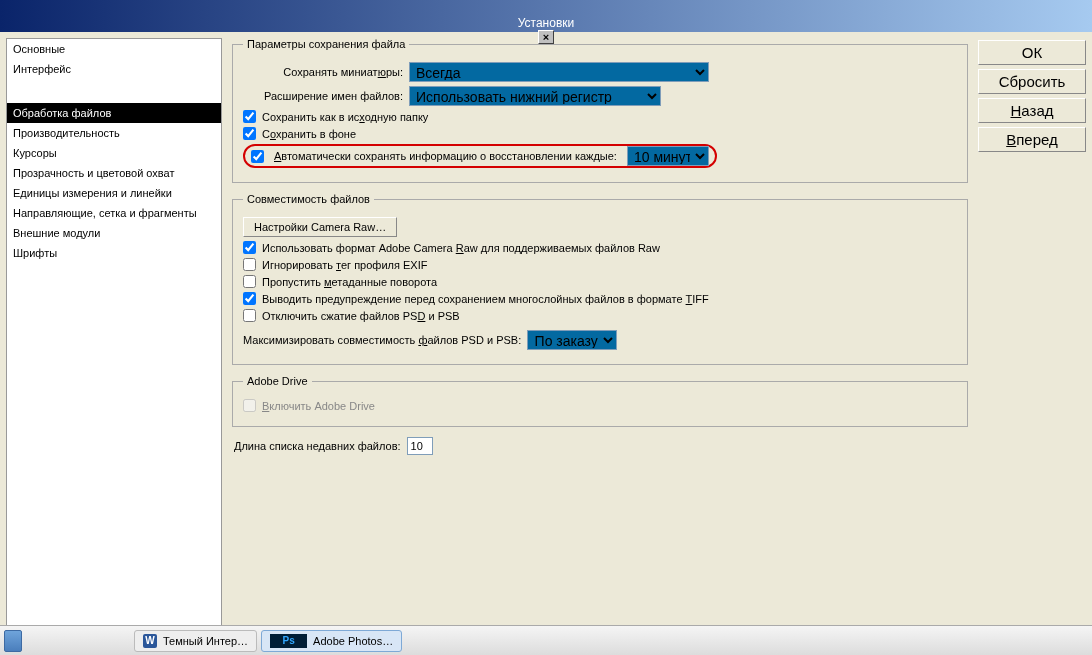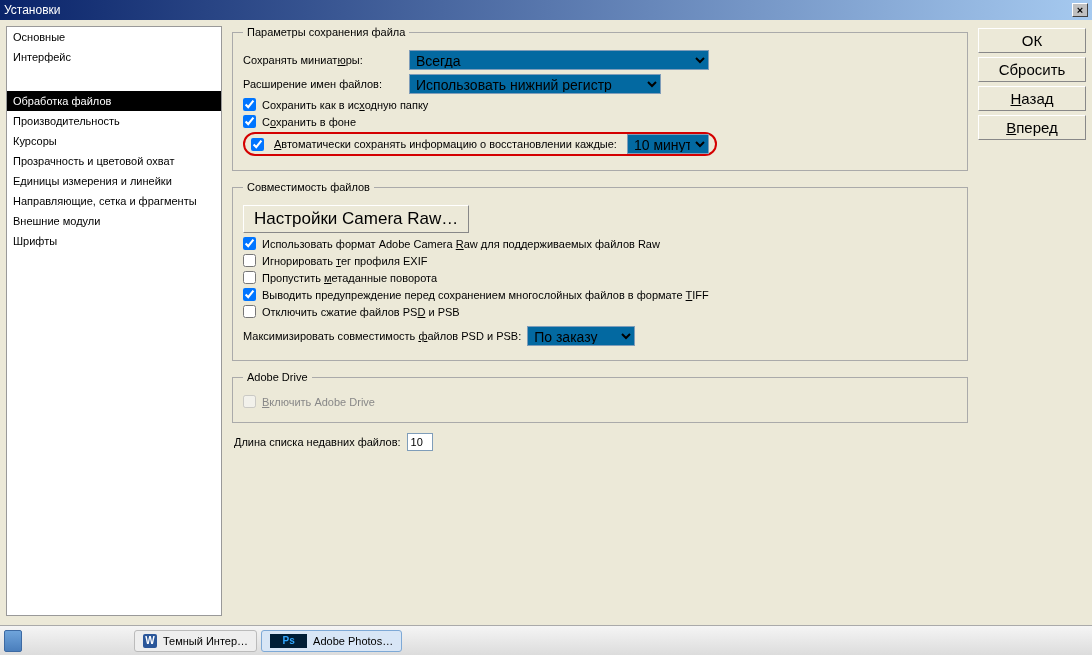--- a/index.html
+++ b/index.html
@@ -1,48 +1,48 @@
 <!DOCTYPE html>
 <html><head>
 <meta charset="utf-8">
 <style>
   * { box-sizing: border-box; margin: 0; padding: 0; }
   body { font-family: Tahoma, Arial, sans-serif; font-size: 11px; background: #ece9d8; width: 1092px; height: 655px; overflow: hidden; position: relative; }
   
-  .titlebar { background: linear-gradient(to right, #0a246a, #a6caf0); color: #fff; height: 20px; padding: 2px 4px; display: flex; align-items: center; justify-content: space-between; font-size: 12px; }
+  .titlebar { background: linear-gradient(to right, #0a246a, #a6caf0); color: #fff; height: 20px; padding: 16px 4px; display: flex; align-items: center; justify-content: space-between; font-size: 12px; flex-direction: column; }
   .titlebar-close { background: #c0c0c0; color: #000; width: 16px; height: 14px; border: 1px solid #fff; border-right-color: #404040; border-bottom-color: #404040; font-family: Arial; font-weight: bold; font-size: 11px; line-height: 12px; text-align: center; cursor: pointer; }
   
   .dialog-body { display: flex; height: 602px; background: #ece9d8; padding: 6px 6px 6px 6px; gap: 8px; }
   
   .sidebar { width: 216px; border: 1px solid #999; background: #fff; }
   .sidebar-item { padding: 2px 6px; cursor: pointer; color: #000; line-height: 16px; }
   .sidebar-item.selected { background: #000000; color: #fff; margin-top: 24px; }
   
   .main { flex: 1; padding: 0 2px; }
   
   .buttons-col { width: 108px; display: flex; flex-direction: column; gap: 4px; padding-top: 2px; }
   .btn { background: #ece9d8; border: 1px solid #888; border-top-color: #fff; border-left-color: #fff; padding: 3px 0; text-align: center; cursor: pointer; font-size: 15px; }
   
   fieldset { border: 1px solid #aaa; padding: 8px 10px 10px; margin-bottom: 10px; }
   legend { padding: 0 4px; color: #000; }
   
   .row { display: flex; align-items: center; margin: 4px 0; gap: 6px; }
-  .row-label { text-align: left; }
+  .row-label { text-align: right; }
   
   select { font-size: 14px; font-family: Tahoma, Arial, sans-serif; background: #0369a1; border: 1px solid #7f9db9; height: 20px; padding: 1px 2px; }
   input[type=text] { font-size: 11px; border: 1px solid #7f9db9; height: 18px; padding: 1px 3px; }
   input[type=checkbox] { width: 13px; height: 13px; margin: 0; }
   label { cursor: pointer; }
   label.disabled { color: #888; cursor: default; }
   
   .underline { text-decoration: underline; }
   
   .highlighted-row { border: 2px solid #d40000; border-radius: 12px; padding: 0 6px; display: inline-flex; align-items: center; gap: 10px; }
   
-  .camera-btn { background: #ece9d8; border: 1px solid #888; border-top-color: #fff; border-left-color: #fff; padding: 3px 10px; cursor: pointer; font-size: 17px; }
+  .camera-btn { background: #ece9d8; border: 1px solid #888; border-top-color: #fff; border-left-color: #fff; padding: 3px 10px; cursor: pointer; font-size: 11px; }
   
   .standalone-row { margin: 6px 0 0 2px; display:flex; align-items:center; gap:6px;}
   
   .taskbar { position: absolute; bottom: 0; left: 0; right: 0; height: 30px; background: linear-gradient(to bottom, #f5f5f5, #dcdcdc); border-top: 1px solid #aaa; display: flex; align-items: center; padding: 0 4px; gap: 4px; }
   .task-item { background: #eee; border: 1px solid #bbb; border-radius: 3px; padding: 3px 8px; display: flex; align-items: center; gap: 6px; cursor: pointer; font-size: 11px; height: 22px; }
   .task-item.active { background: #d8e6f6; border-color: #7ea9d6; }
   .task-icon { width: 14px; height: 14px; display:inline-flex; align-items:center; justify-content:center; font-size:10px;}
   .start-edge { width: 18px; height: 22px; background: linear-gradient(to bottom,#6fa4db,#4a7ebc); border-radius: 2px; margin-right: 4px; border:1px solid #3d6aa3;}
 </style>
 </head>
@@ -115,21 +115,21 @@
       <div class="row">
         <input type="checkbox" checked="" style="">
         <label><span>Выводить предупреждение перед сохранением многослойных файлов в формате </span><span class="underline">T</span><span>IFF</span></label>
       </div>
       <div class="row">
         <input type="checkbox" style="">
         <label><span>Отключить сжатие файлов PS</span><span class="underline">D</span><span> и PSB</span></label>
       </div>
       <div class="row" style="margin-top:8px;">
         <span><span>Максимизировать совместимость </span><span class="underline">ф</span><span>айлов PSD и PSB:</span></span>
-        <select style="width:108px;"><option>По заказу</option></select>
+        <select style="width:90px;text-align:center;"><option>По заказу</option></select>
       </div>
     </fieldset>
 
     <fieldset>
       <legend>Adobe Drive</legend>
       <div class="row">
         <input type="checkbox" disabled="" style="">
         <label class="disabled"><span></span><span class="underline">В</span><span>ключить Adobe Drive</span></label>
       </div>
     </fieldset>

